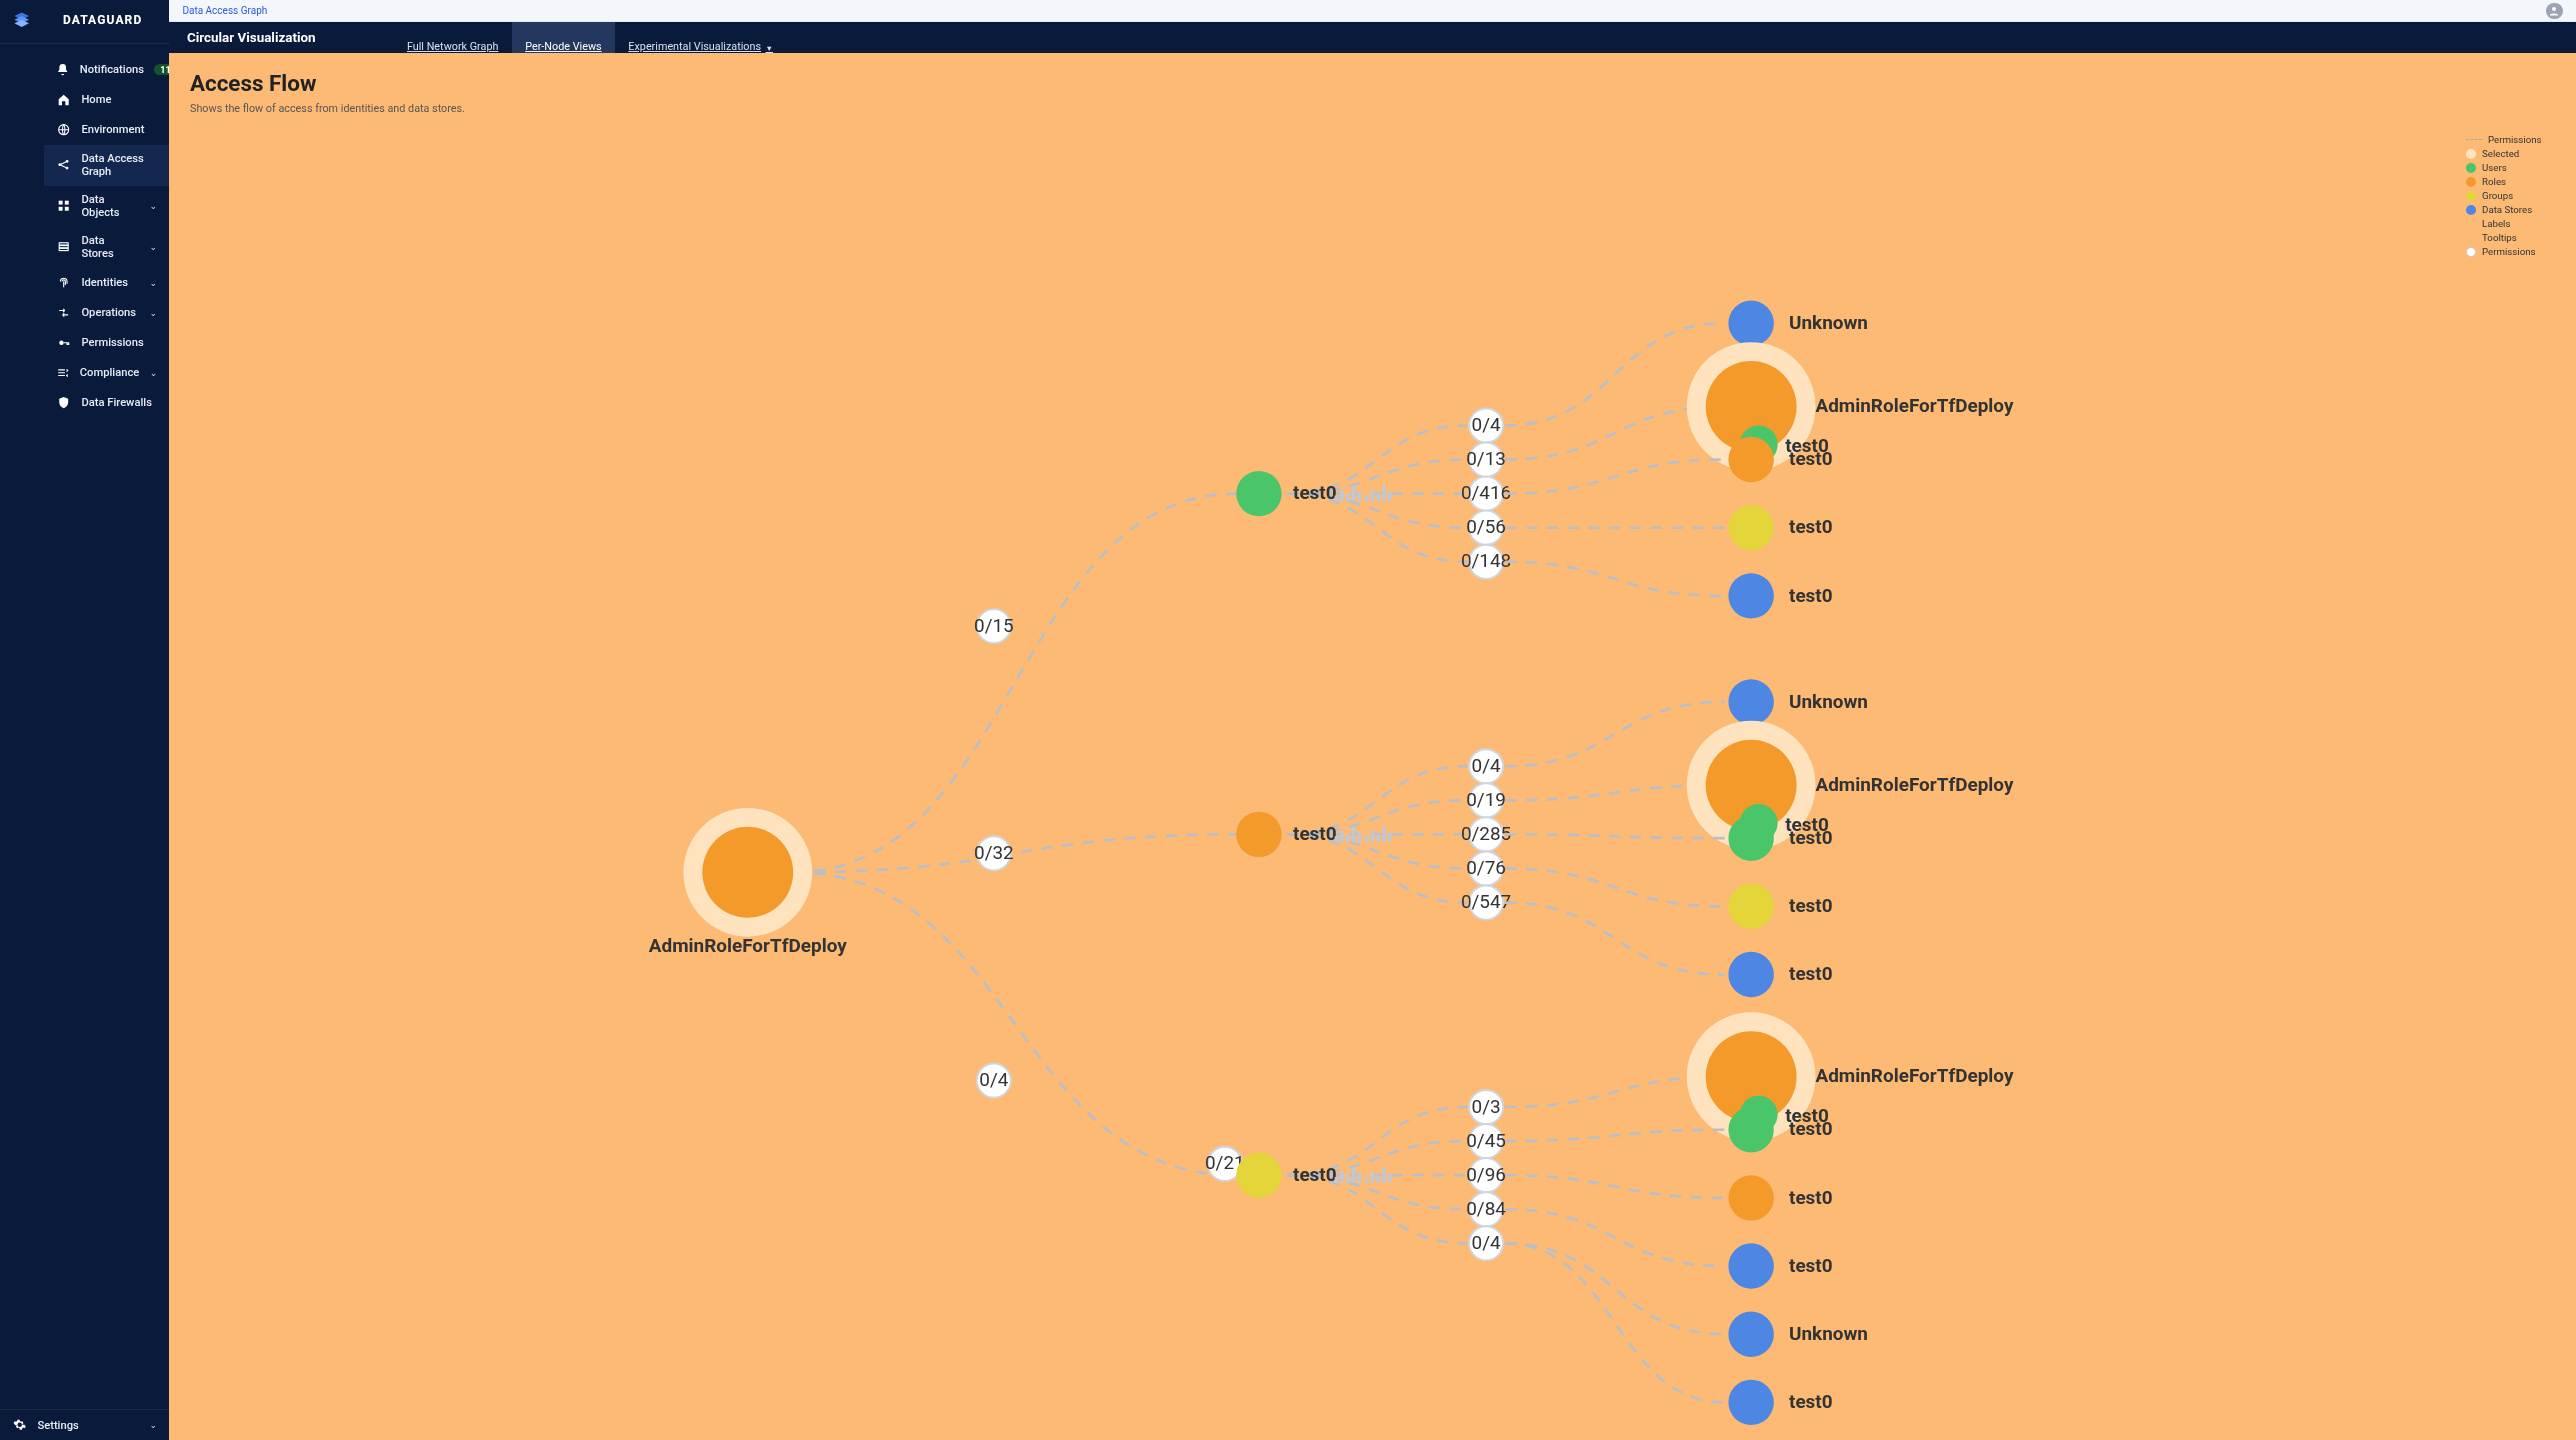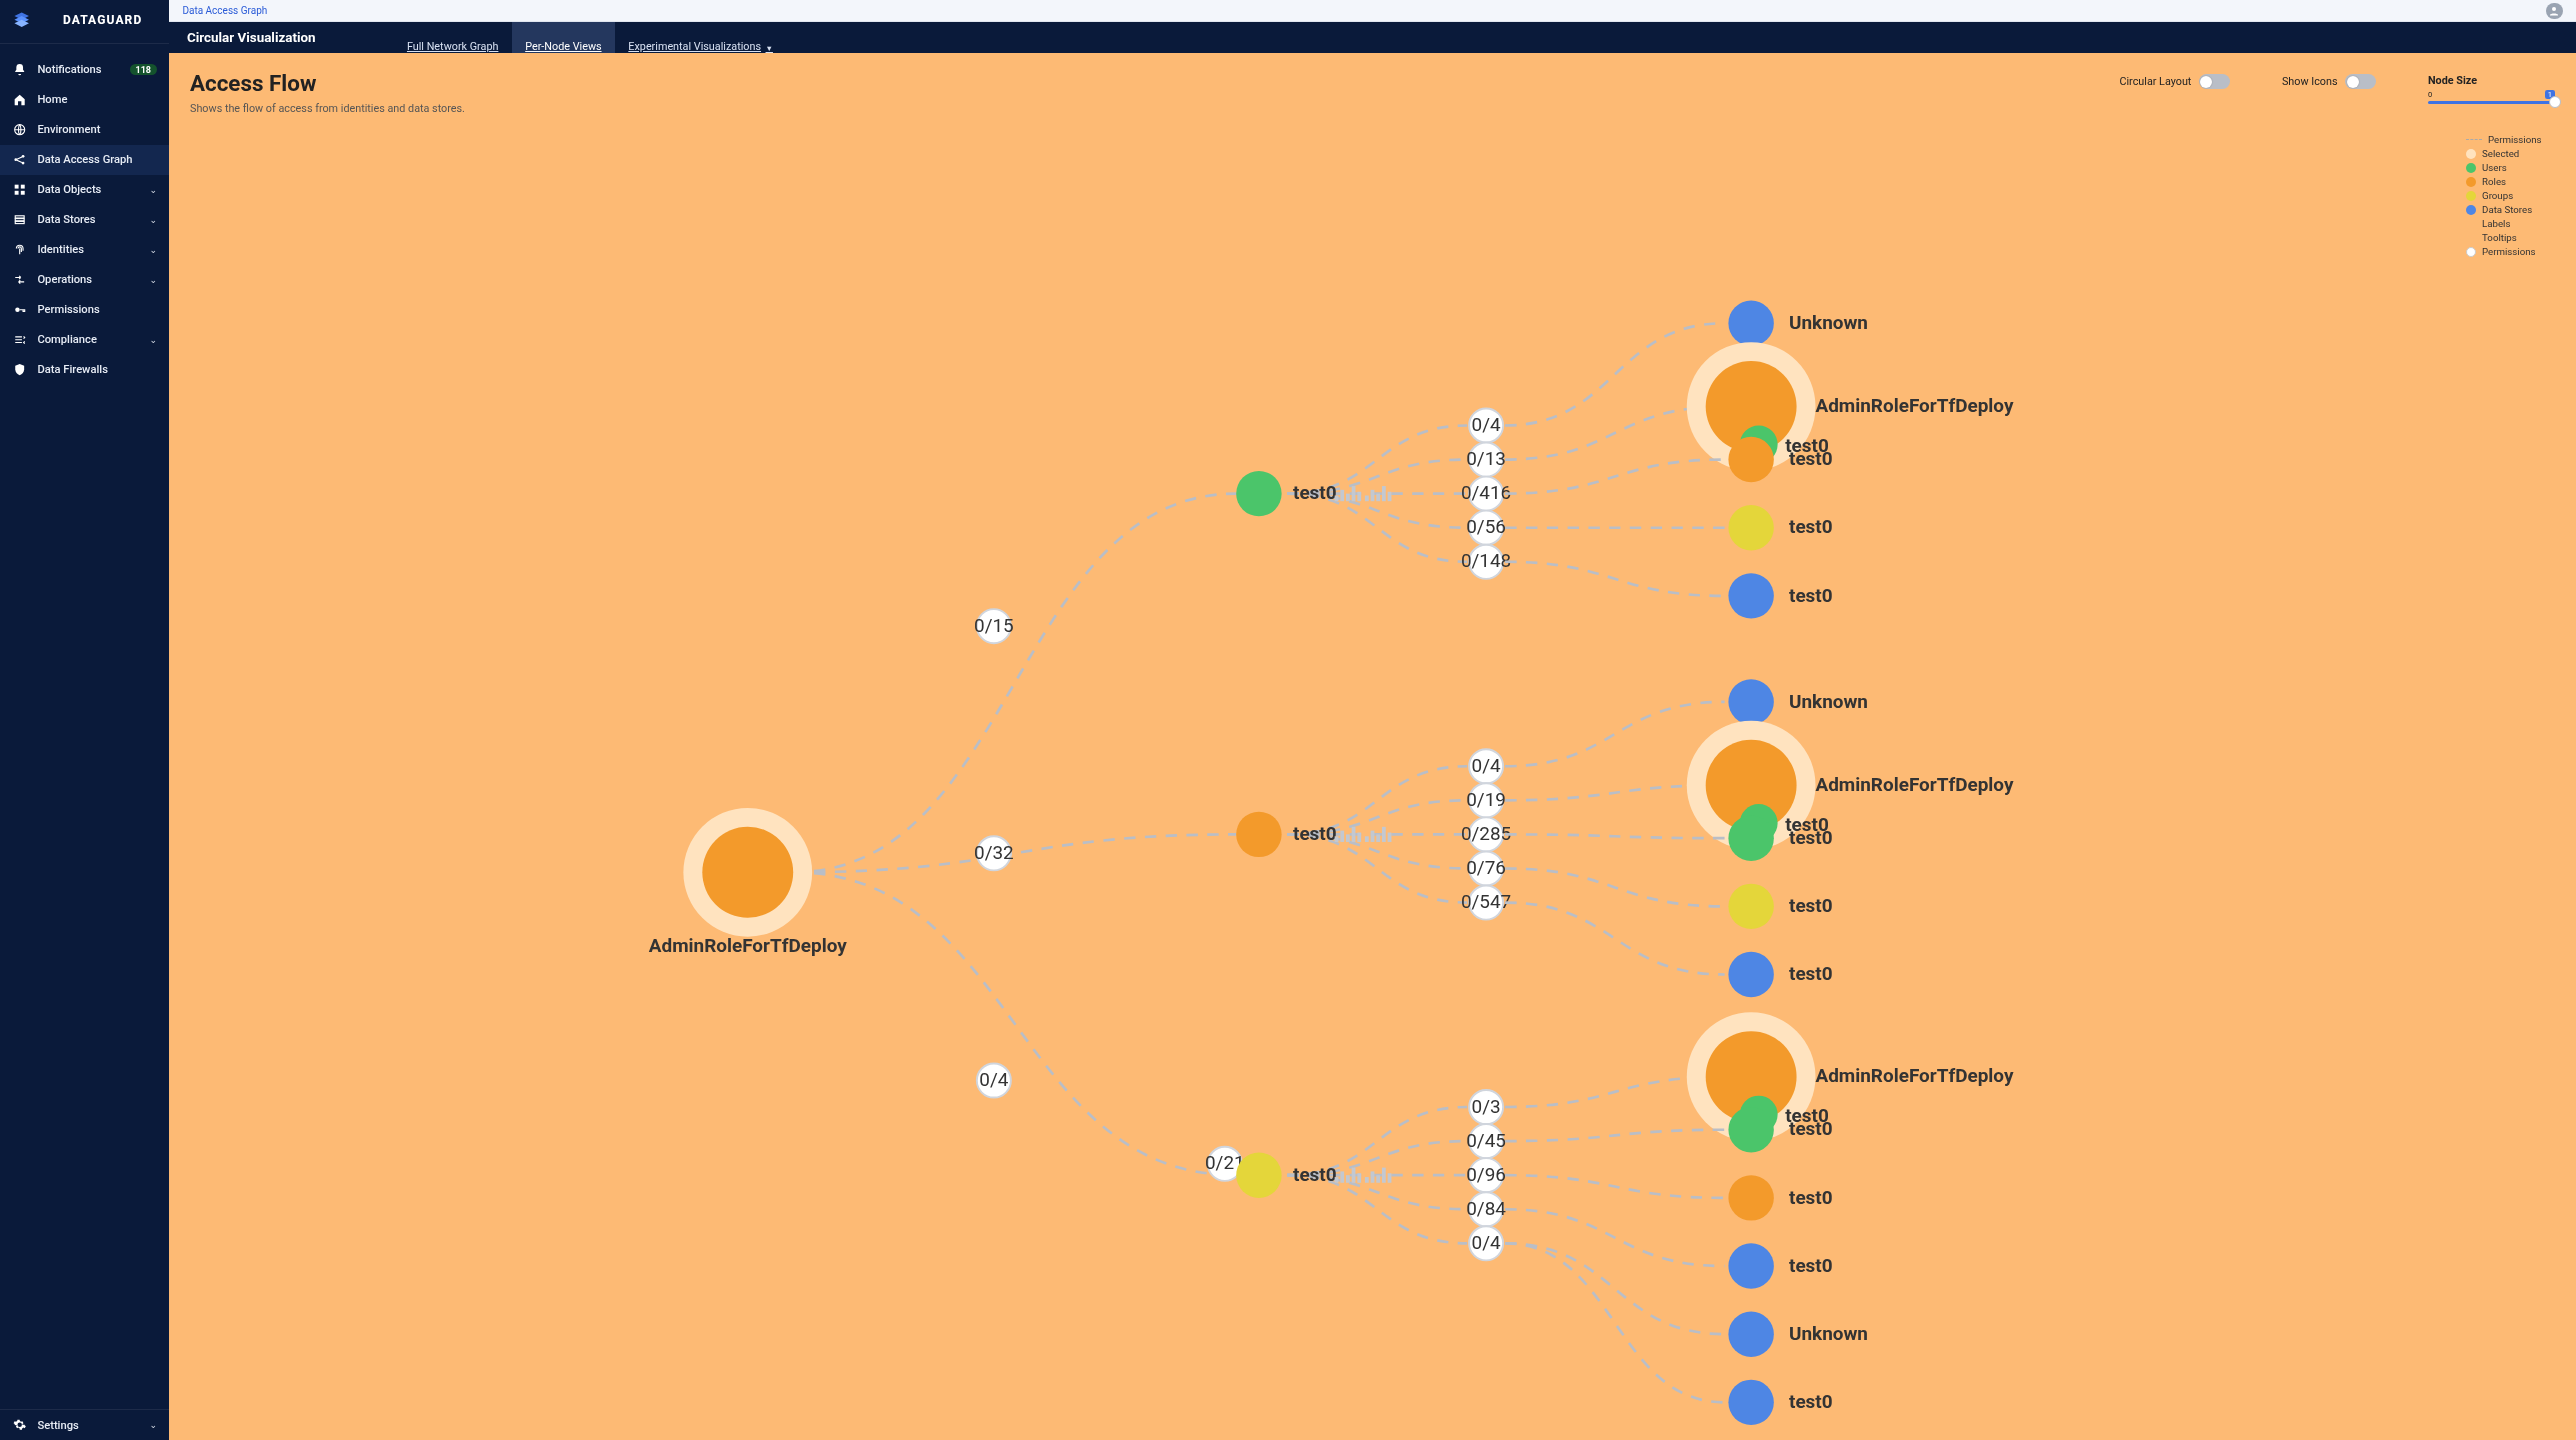--- a/index.html
+++ b/index.html
@@ -4,21 +4,21 @@
 <style>
   * { box-sizing: border-box; margin: 0; padding: 0; }
   body { font-family: -apple-system, BlinkMacSystemFont, "Segoe UI", Roboto, sans-serif; font-size: 10.8px; color: #222; overflow: hidden; }
   .app { display: flex; height: 100vh; width: 100vw; }
 
   
   .sidebar { width: 169px; background: #0a1a3a; color: #fff; display: flex; flex-direction: column; flex-shrink: 0; }
   .logo-row { display: flex; align-items: center; gap: 7.5px; padding: 10.4px 12px 13.4px; border-bottom: 0.7px solid rgba(255,255,255,0.08); }
   .logo-mark svg { display:block; }
   .logo-text { font-weight: 800; letter-spacing: 1.1px; font-size: 12px; margin-left: 24px; }
-  .nav { flex: 1; overflow: auto; padding-top: 10.4px; }
+  .nav { flex: 1; overflow: auto; padding-top: 10.4px; margin-left: 44px; }
   .nav-item { display: flex; align-items: center; gap: 10.4px; padding: 7.5px 12px; color: #e7ecf5; cursor: pointer; position: relative; }
   .nav-item.active { background: #13274f; }
   .nav-icon { width: 15px; height: 15px; display: inline-flex; align-items: center; justify-content: center; }
   .nav-label { flex: 1; font-size: 11.2px; font-weight: 500; }
   .nav-caret { font-size: 9px; opacity: 0.9; }
   .badge { background: #14532d; color: #fff; border-radius: 7.5px; padding: 0.7px 6px; font-size: 9px; font-weight: 700; }
   .sidebar-bottom { border-top: 0.7px solid rgba(255,255,255,0.08); }
 
   
   .main { flex: 1; display: flex; flex-direction: column; min-width: 0; }
@@ -227,44 +227,20 @@
             <span style="font-size:7.5px">▼</span>
           </div>
         </div>
     </div>
 
     <div class="content">
       <div class="content-header">
         <div>
           <div class="page-title">Access Flow</div>
           <div class="page-sub">Shows the flow of access from identities and data stores.</div>
-        </div>
-        <div class="controls">
-          <div class="toggle-wrap">
-            <span>Circular Layout</span>
-            <div class="toggle">
-                <div class="knob"></div>
-              </div>
-          </div>
-          <div class="toggle-wrap">
-            <span>Show Icons</span>
-            <div class="toggle">
-                <div class="knob"></div>
-              </div>
-          </div>
-          <div class="slider-block">
-            <div class="slider-label">Node Size</div>
-            <div class="slider-minmax">
-              <span>0</span>
-              <span class="slider-max">1</span>
-            </div>
-            <div class="slider-track">
-                <div class="slider-thumb"></div>
-              </div>
-          </div>
         </div>
       </div>
 
       <div class="viz">
         <div class="legend" id="legend">
             <div class="legend-row">
               <span class="swatch dash"></span>
               <span>Permissions</span>
             </div>
             <div class="legend-row">

